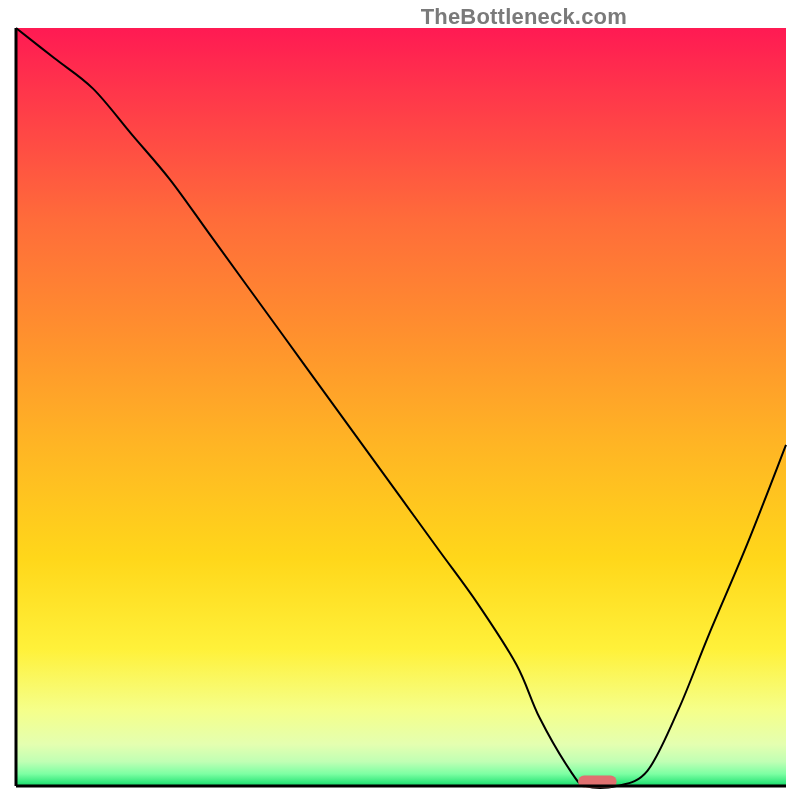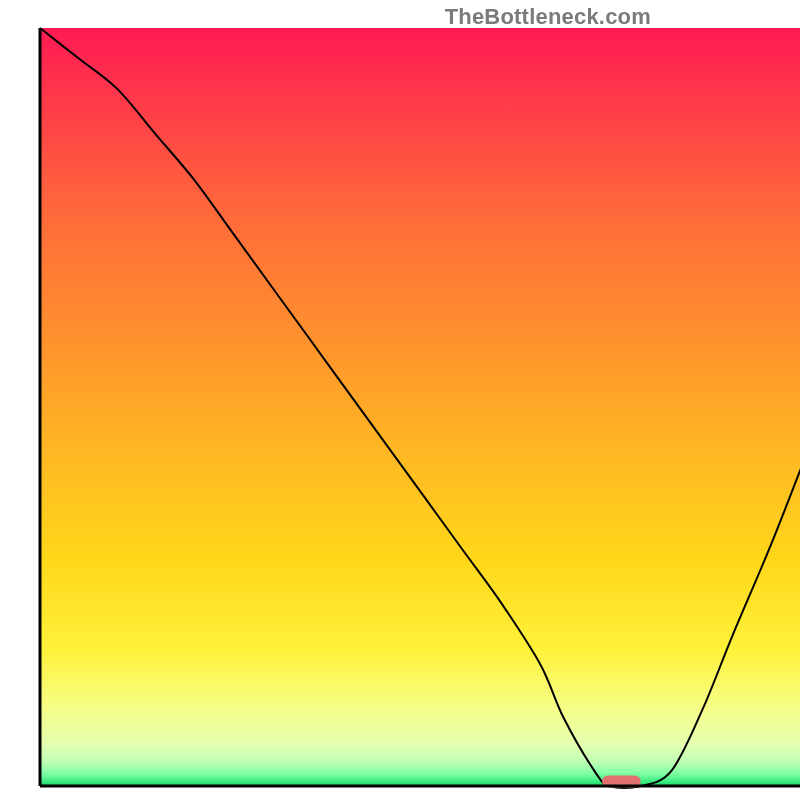--- a/index.html
+++ b/index.html
@@ -7,21 +7,20 @@
     padding: 0;
     width: 800px;
     height: 800px;
     background: #ffffff;
     overflow: hidden;
   }
   .chart-wrap {
     position: relative;
     width: 637px;
     height: 800px;
-    padding-left: 24px;
   }
   .watermark {
     position: absolute;
     top: 4px;
     right: 10px;
     font-family: Arial, Helvetica, sans-serif;
     font-size: 22px;
     font-weight: 600;
     color: #7a7a7a;
     letter-spacing: 0.2px;

